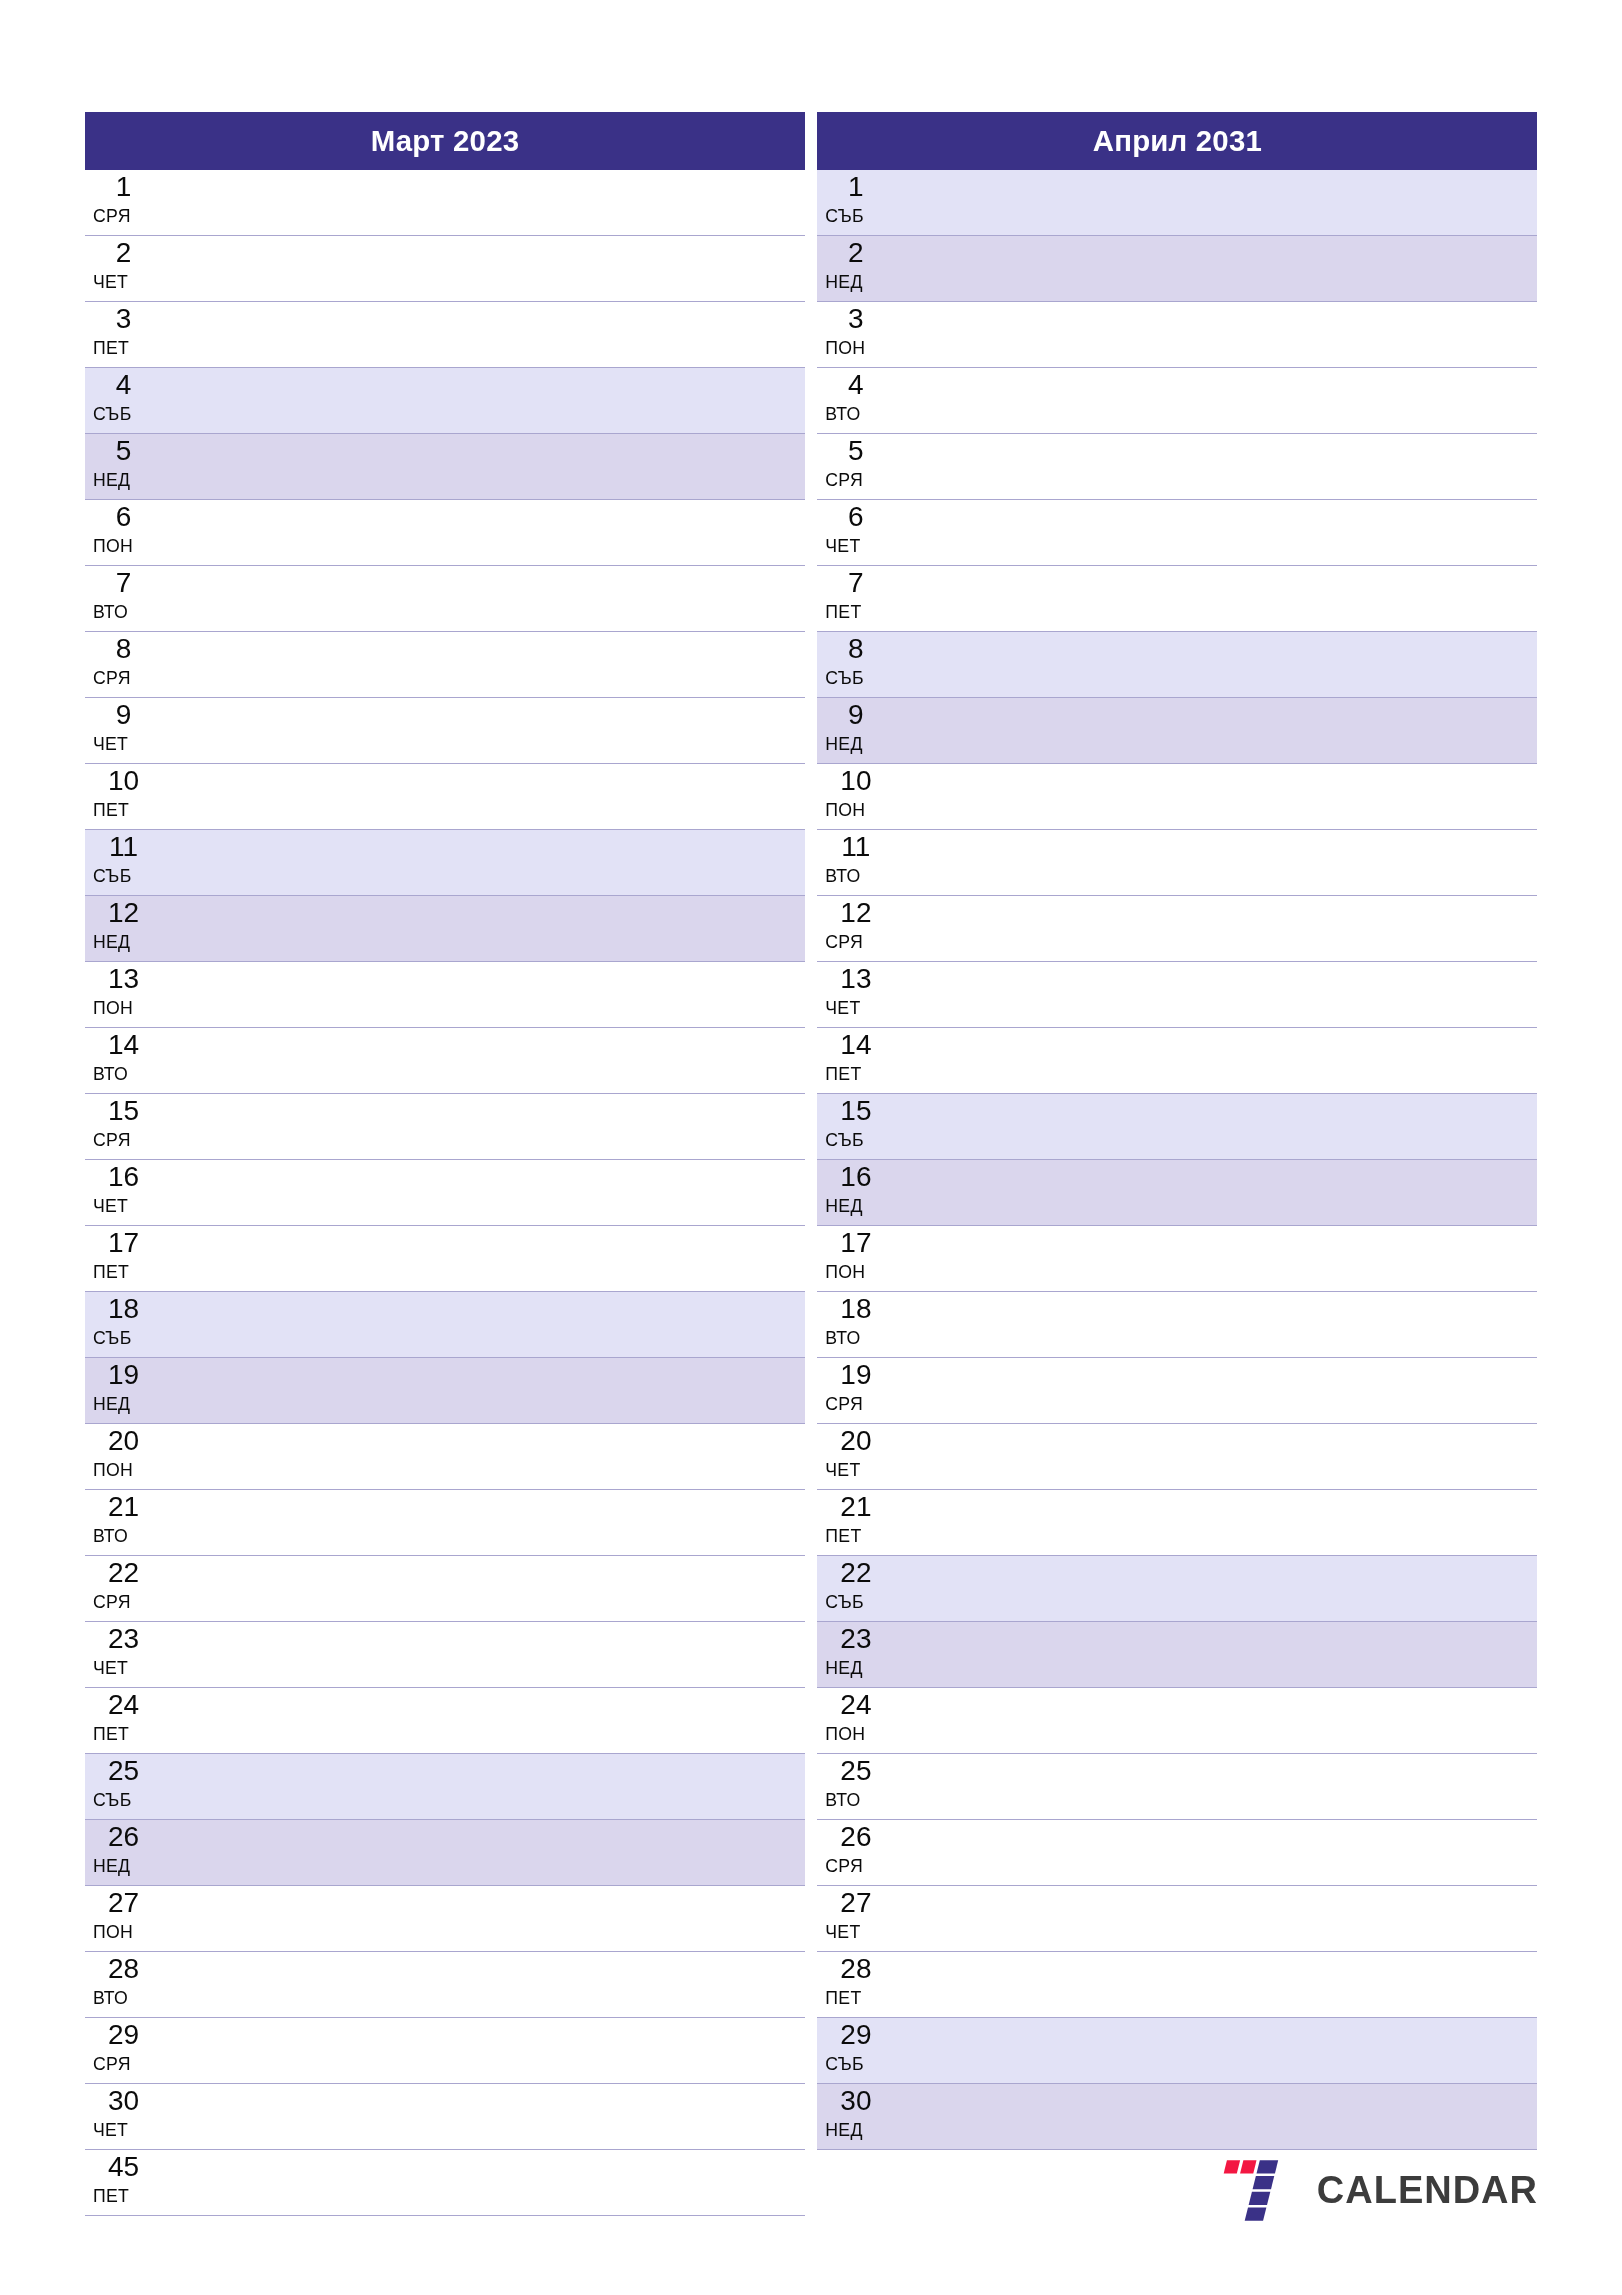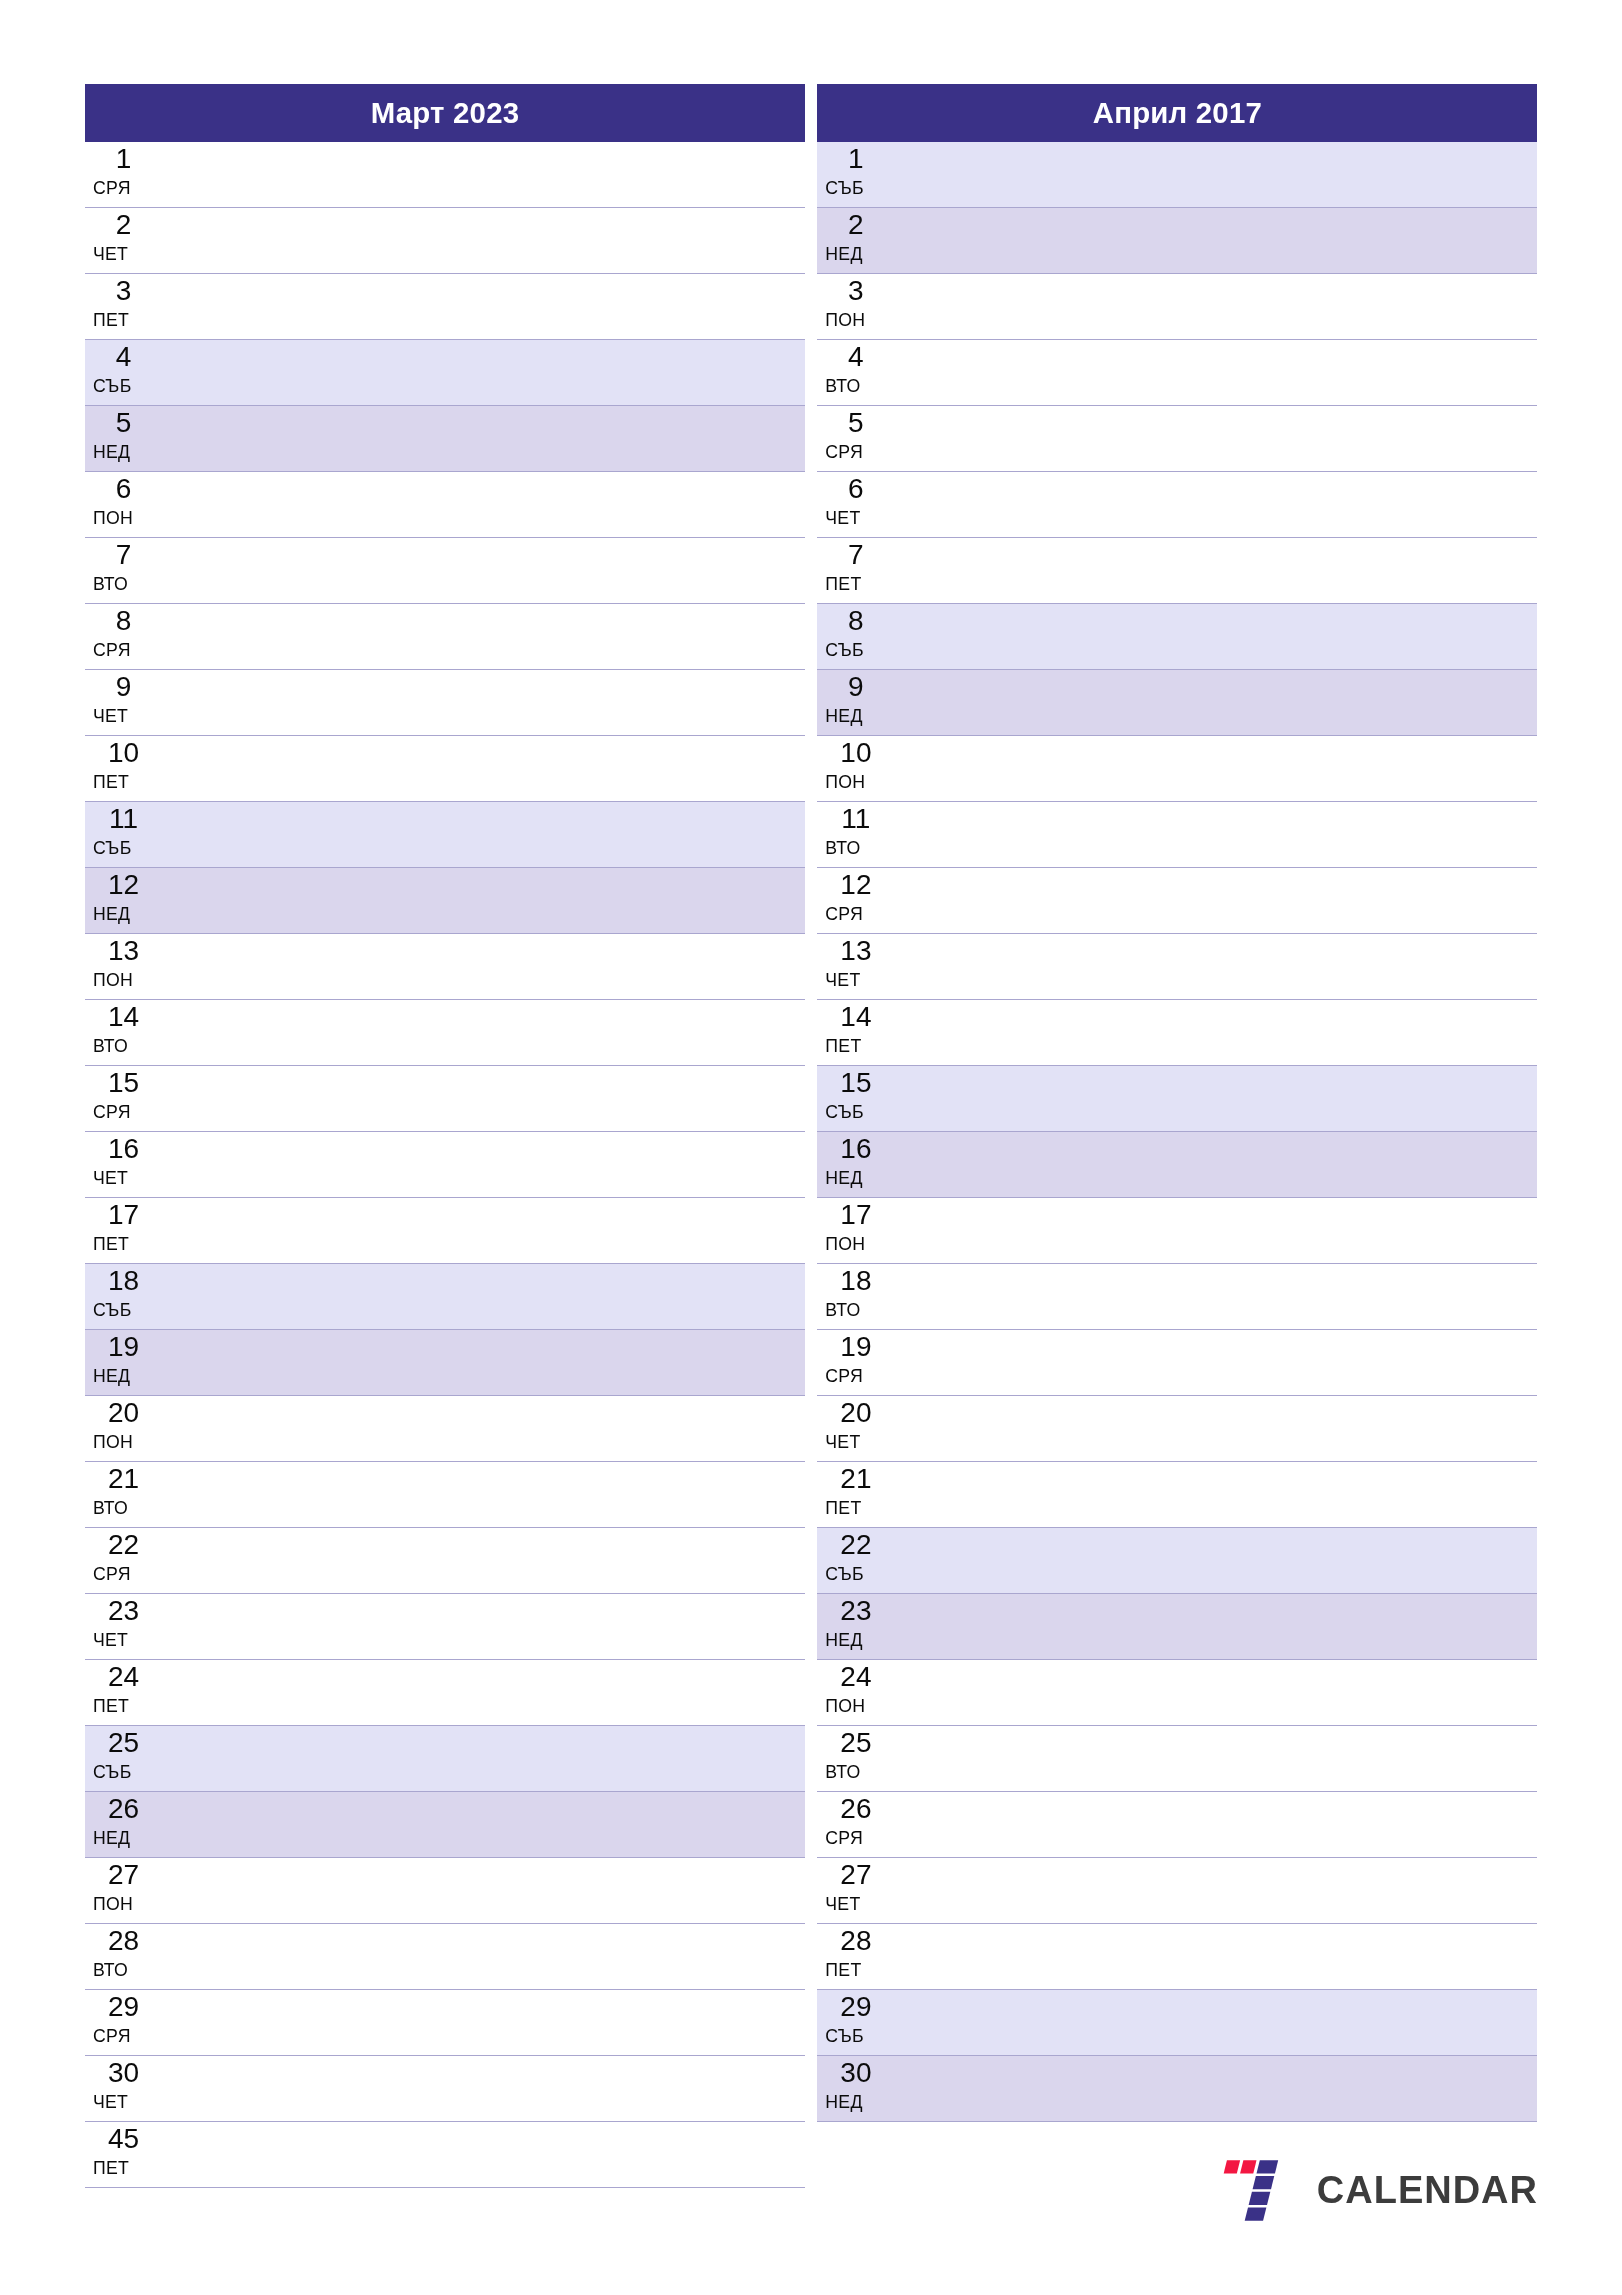--- a/index.html
+++ b/index.html
@@ -7,21 +7,21 @@
     width:1623px;height:2295px;
     background:#ffffff;
     font-family:"Liberation Sans", sans-serif;
     -webkit-font-smoothing:antialiased;
     overflow:hidden;
   }
   .page{
     position:relative;
     width:1623px;height:2295px;
     box-sizing:border-box;
-    padding:84px 85px 0 85px;
+    padding:112px 85px 0 85px;
   }
   .columns{
     display:flex;
     flex-direction:row;
     align-items:flex-start;
     gap:12.4px;
     height:100%;
   }
   .month-col{
     width:720px;
@@ -233,21 +233,21 @@
             <div class="dayabbr">ЧЕТ</div>
           </div>
           <div class="day-row">
             <div class="daynum">45</div>
             <div class="dayabbr">ПЕТ</div>
           </div>
         </div>
     </div>
 
     <div class="month-col">
-      <div class="month-header">Април 2017</div>
+      <div class="month-header">Април 2031</div>
       <div class="day-rows">
           <div class="day-row sat">
             <div class="daynum">1</div>
             <div class="dayabbr">СЪБ</div>
           </div>
           <div class="day-row sun">
             <div class="daynum">2</div>
             <div class="dayabbr">НЕД</div>
           </div>
           <div class="day-row">

